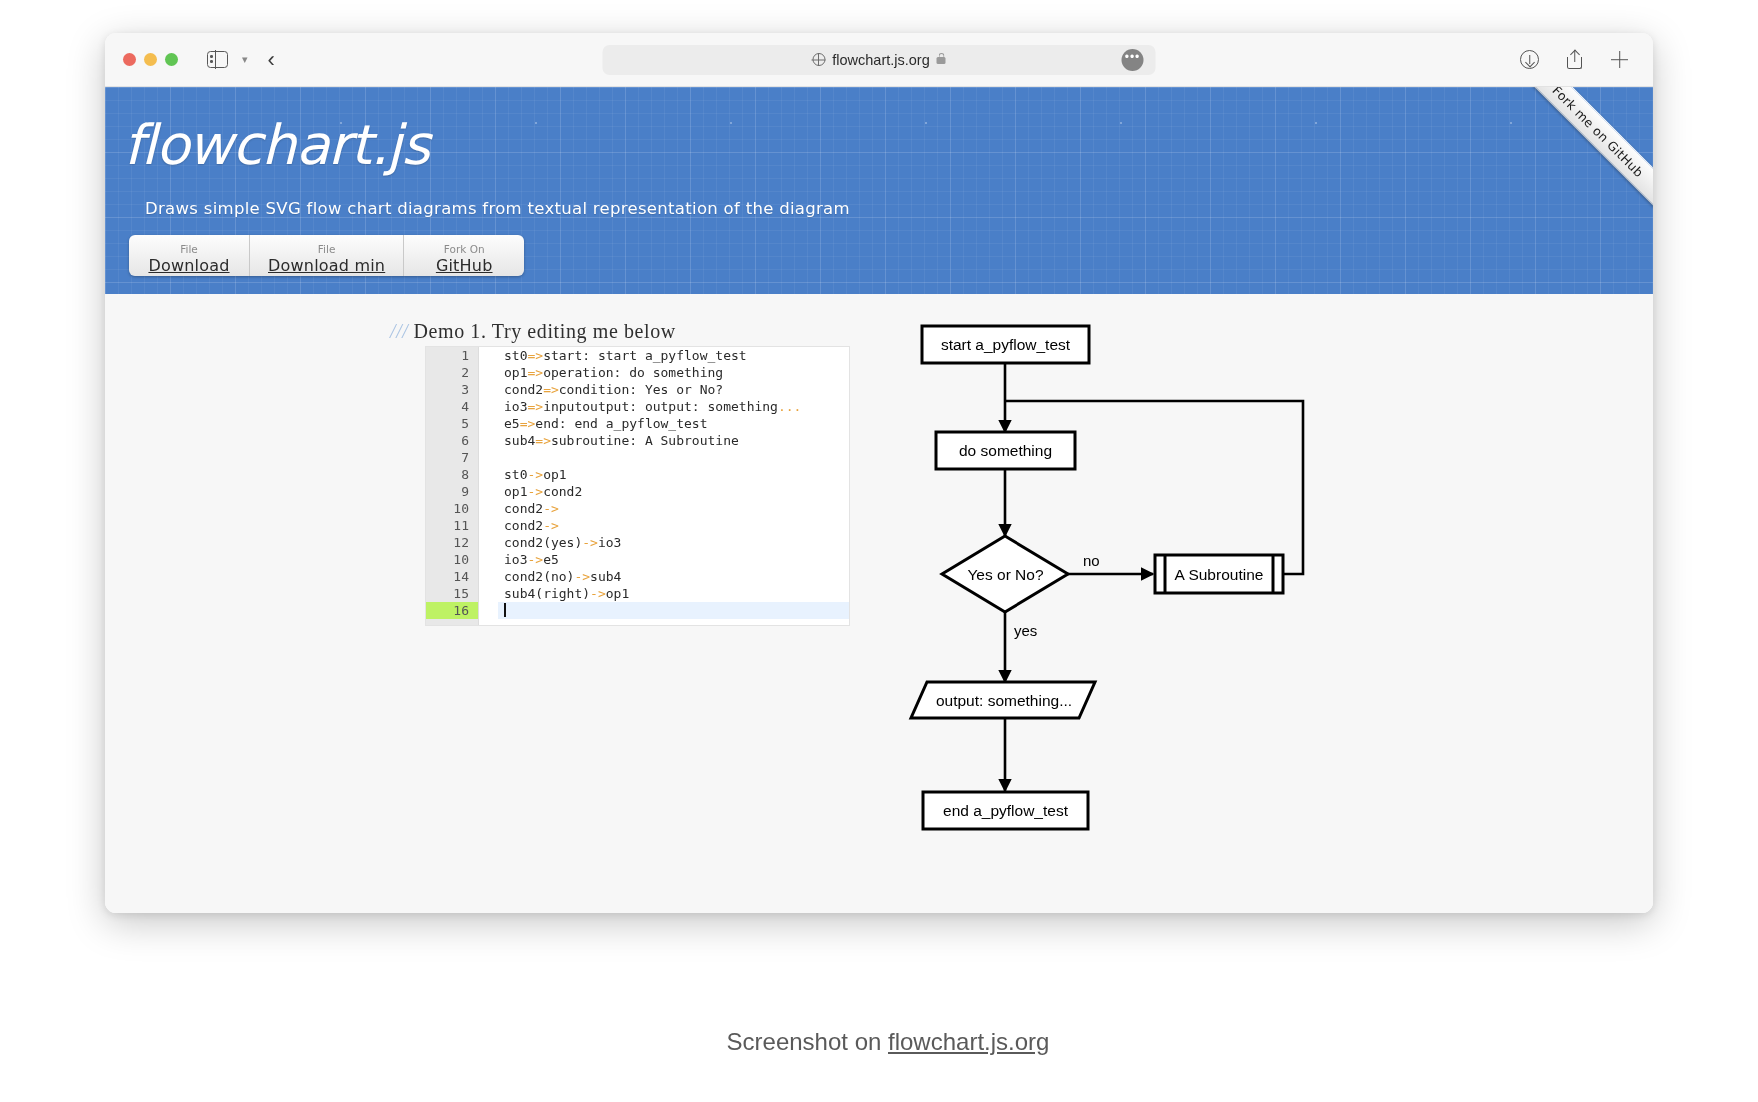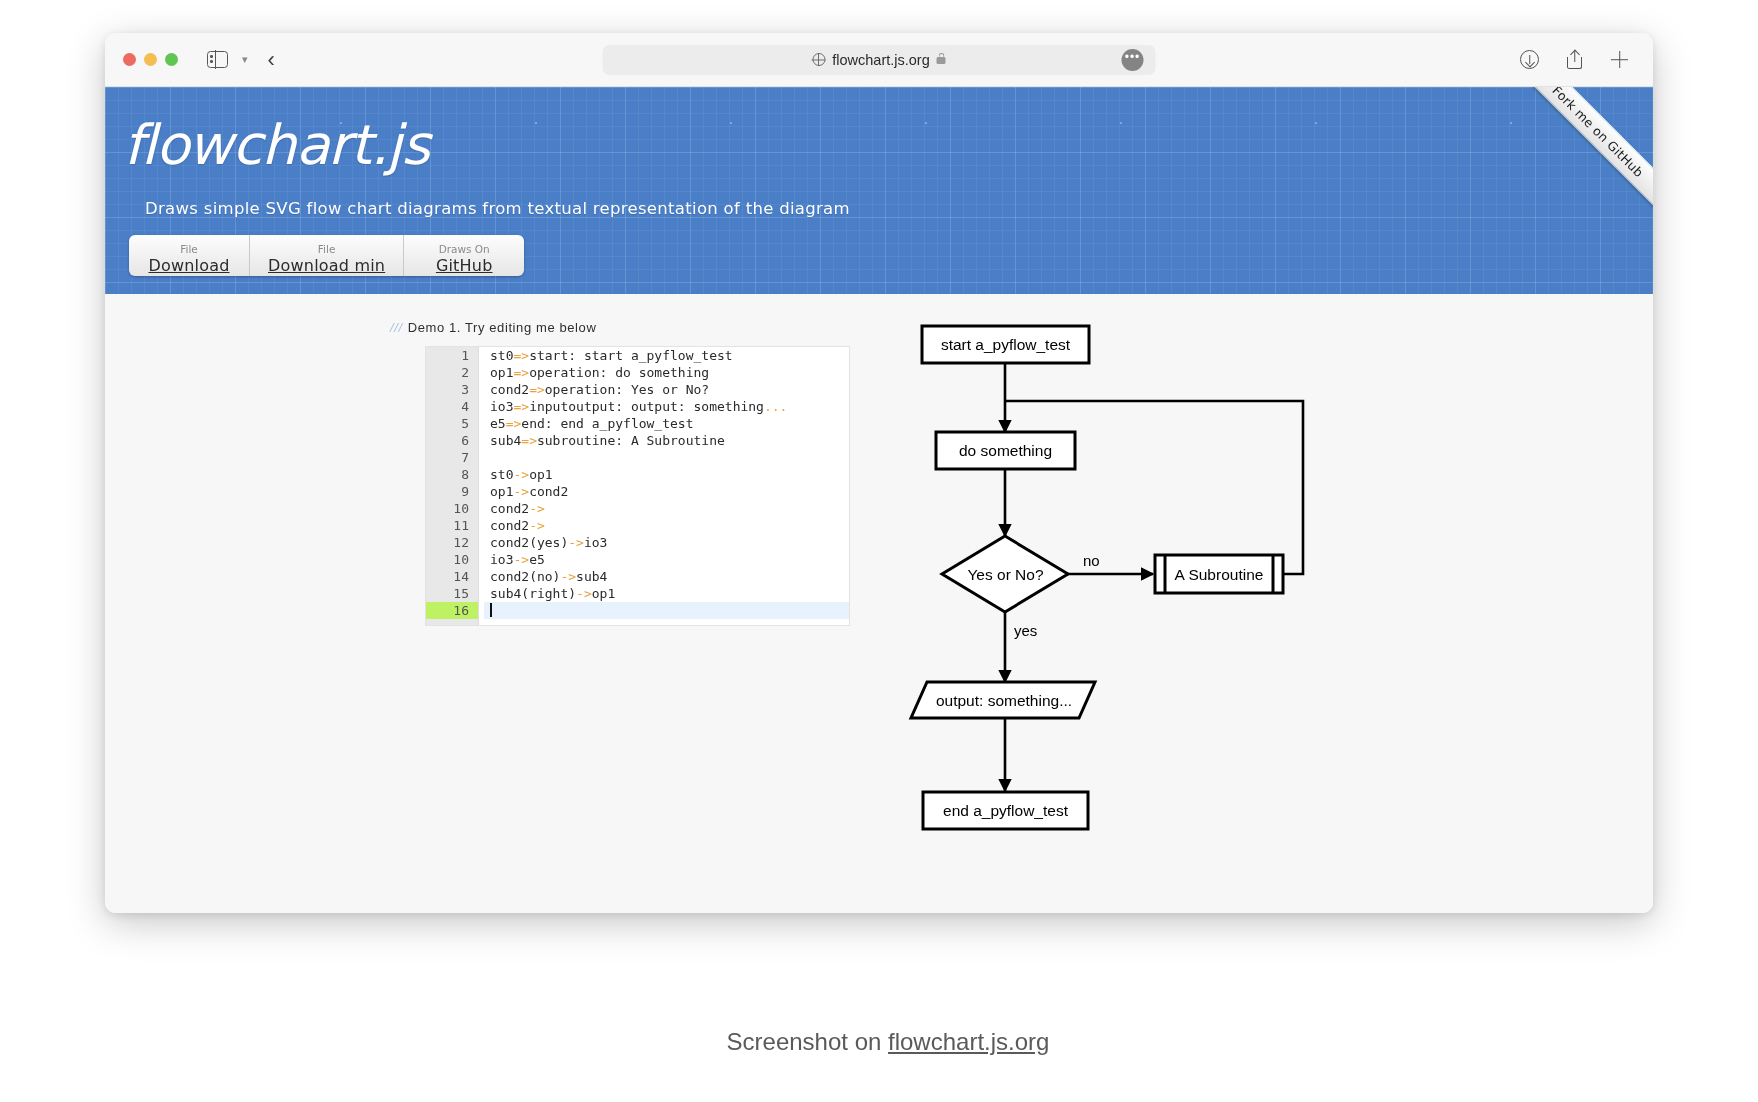--- a/index.html
+++ b/index.html
@@ -350,22 +350,22 @@
   
   .demo {
     position: relative;
     height: 620px;
     background: #f7f7f7;
   }
   .demo-heading {
     position: absolute;
     left: 285px;
     top: 26px;
-    font-family: Liberation Sans, sans-serif;
-    font-size: 13px;
+    font-family: Liberation Serif, serif;
+    font-size: 20px;
     color: #2f2f2f;
     letter-spacing: 0.6px;
     text-align: right;
   }
   .demo-heading .slashes {
     color: #a9c3e3;
     margin-right: 5px;
     font-style: italic;
   }
 
@@ -396,21 +396,21 @@
     text-align: right;
     padding-right: 9px;
     color: #555;
     height: 17px;
     line-height: 17px;
   }
   .gutter .ln.active { background: #bef264; }
   .code {
     position: absolute;
     left: 54px; top: 0; right: 0;
-    padding-left: 10px;
+    padding-left: 24px;
   }
   .code .cl {
     height: 17px;
     line-height: 17px;
     white-space: pre;
     color: #2a2a2a;
   }
   .code .cl.active {
     background: #e8f2fe;
     margin-left: -6px;
@@ -497,21 +497,21 @@
       <div class="btn-group">
         <div class="btn">
           <span class="btn-top">File</span>
           <span class="btn-main">Download</span>
         </div>
         <div class="btn">
           <span class="btn-top">File</span>
           <span class="btn-main">Download min</span>
         </div>
         <div class="btn">
-          <span class="btn-top">Draws On</span>
+          <span class="btn-top">Fork On</span>
           <span class="btn-main">GitHub</span>
         </div>
       </div>
 
       <div class="ribbon">Fork me on GitHub</div>
     </div>
 
     <div class="demo">
 
       <div class="demo-heading">
@@ -533,21 +533,21 @@
             <span class="ln">11</span>
             <span class="ln">12</span>
             <span class="ln">10</span>
             <span class="ln">14</span>
             <span class="ln">15</span>
             <span class="ln active">16</span>
           </div>
         <div class="code" id="codearea">
             <div class="cl"><span>st0</span><span class="op">=&gt;</span><span>start: start a_pyflow_test</span></div>
             <div class="cl"><span>op1</span><span class="op">=&gt;</span><span>operation: do something</span></div>
-            <div class="cl"><span>cond2</span><span class="op">=&gt;</span><span>operation: Yes or No?</span></div>
+            <div class="cl"><span>cond2</span><span class="op">=&gt;</span><span>condition: Yes or No?</span></div>
             <div class="cl"><span>io3</span><span class="op">=&gt;</span><span>inputoutput: output: something</span><span class="dots">...</span></div>
             <div class="cl"><span>e5</span><span class="op">=&gt;</span><span>end: end a_pyflow_test</span></div>
             <div class="cl"><span>sub4</span><span class="op">=&gt;</span><span>subroutine: A Subroutine</span></div>
             <div class="cl">&nbsp;</div>
             <div class="cl"><span>st0</span><span class="op">-&gt;</span><span>op1</span></div>
             <div class="cl"><span>op1</span><span class="op">-&gt;</span><span>cond2</span></div>
             <div class="cl"><span>cond2</span><span class="op">-&gt;</span></div>
             <div class="cl"><span>cond2</span><span class="op">-&gt;</span></div>
             <div class="cl"><span>cond2(yes)</span><span class="op">-&gt;</span><span>io3</span></div>
             <div class="cl"><span>io3</span><span class="op">-&gt;</span><span>e5</span></div>

